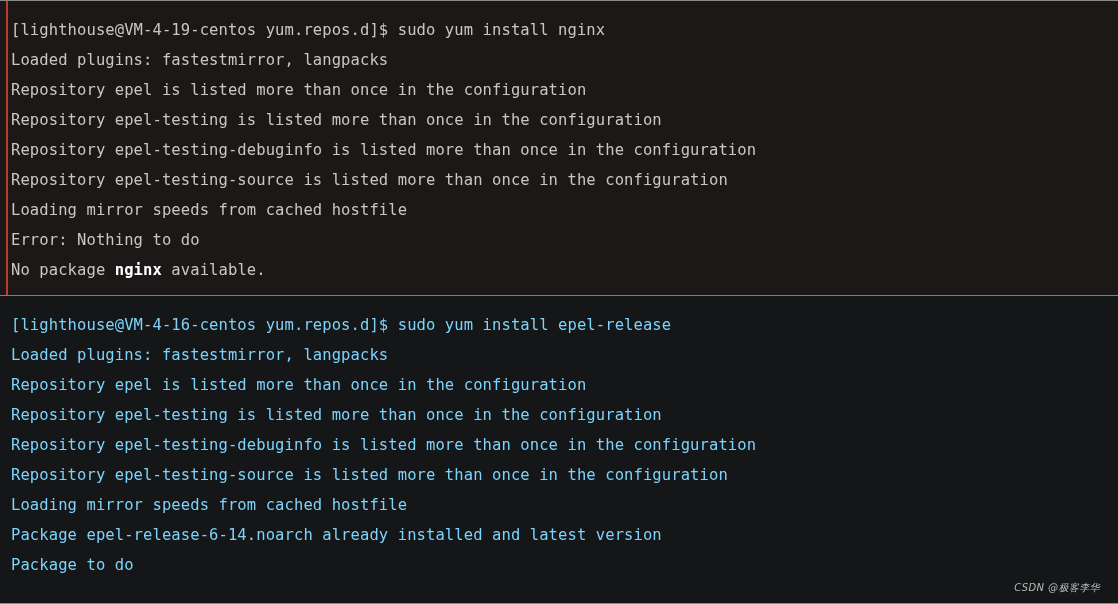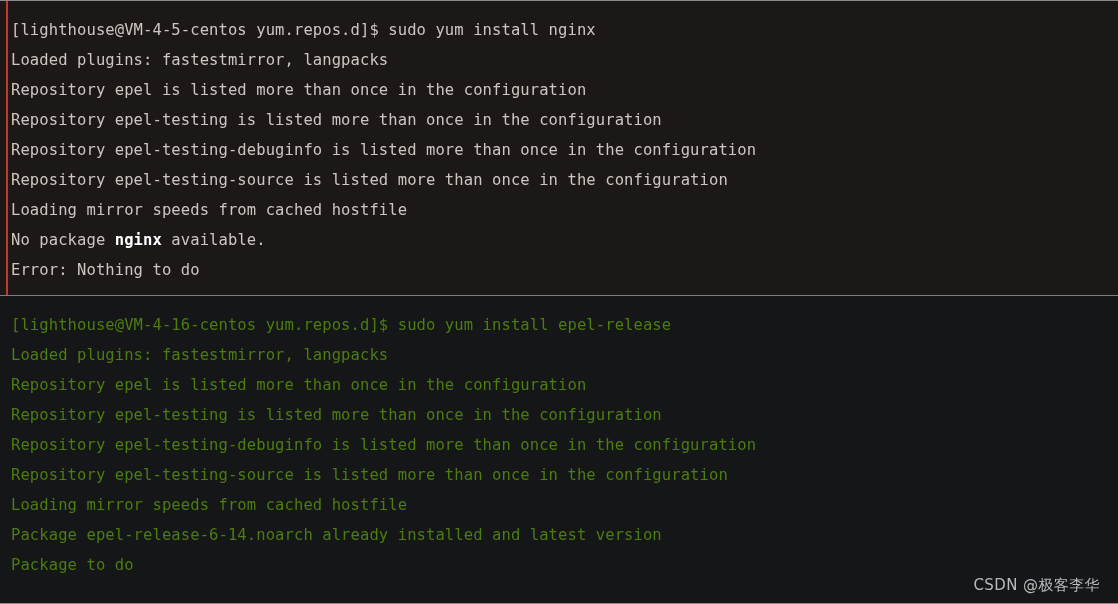--- a/index.html
+++ b/index.html
@@ -67,59 +67,60 @@
     font-size: 15.5px;
     letter-spacing: 0.1px;
     white-space: pre;
   }
 
   .block-top .term-line {
     color: #ccc6c0;
   }
 
   .block-bottom .term-line {
-    color: #4d7c0f;
+    color: #7dd3fc;
   }
 
   .term-line b,
   .term-line .strong {
     font-weight: bold;
     color: #ffffff;
   }
 
   
   .watermark {
     position: absolute;
     right: 18px;
     bottom: 8px;
     font-family: "DejaVu Sans", "Liberation Sans", sans-serif;
-    font-size: 15px;
+    font-size: 10px;
     color: #b9b9b9;
     letter-spacing: 0.4px;
     white-space: pre;
     pointer-events: none;
+    font-style: italic;
   }
 </style>
 </head>
 <body>
 
 <div class="screenshot">
 
   <div class="term-block block-top">
     <div class="accent-bar"></div>
     <div class="term-lines">
-        <div class="term-line">[lighthouse@VM-4-5-centos yum.repos.d]$ sudo yum install nginx</div>
+        <div class="term-line">[lighthouse@VM-4-19-centos yum.repos.d]$ sudo yum install nginx</div>
         <div class="term-line">Loaded plugins: fastestmirror, langpacks</div>
         <div class="term-line">Repository epel is listed more than once in the configuration</div>
         <div class="term-line">Repository epel-testing is listed more than once in the configuration</div>
         <div class="term-line">Repository epel-testing-debuginfo is listed more than once in the configuration</div>
         <div class="term-line">Repository epel-testing-source is listed more than once in the configuration</div>
         <div class="term-line">Loading mirror speeds from cached hostfile</div>
+        <div class="term-line">Error: Nothing to do</div>
         <div class="term-line">No package <b>nginx</b> available.</div>
-        <div class="term-line">Error: Nothing to do</div>
       </div>
   </div>
 
   <div class="term-block block-bottom">
     <div class="term-lines">
         <div class="term-line">[lighthouse@VM-4-16-centos yum.repos.d]$ sudo yum install epel-release</div>
         <div class="term-line">Loaded plugins: fastestmirror, langpacks</div>
         <div class="term-line">Repository epel is listed more than once in the configuration</div>
         <div class="term-line">Repository epel-testing is listed more than once in the configuration</div>
         <div class="term-line">Repository epel-testing-debuginfo is listed more than once in the configuration</div>

